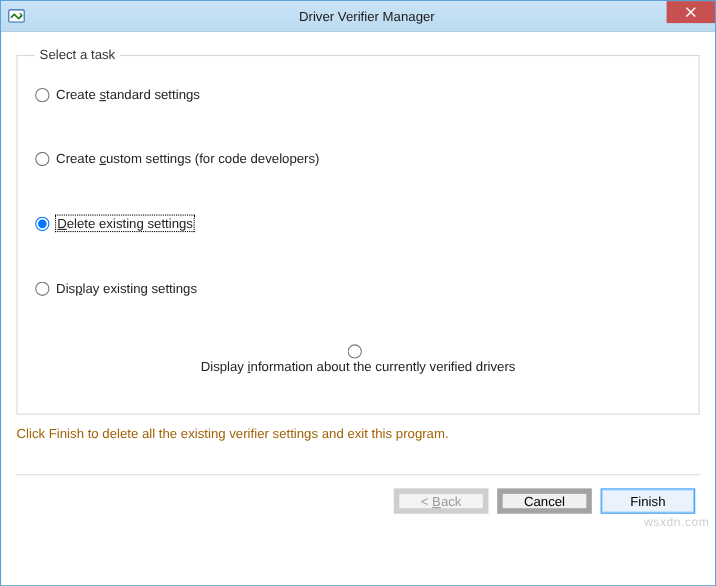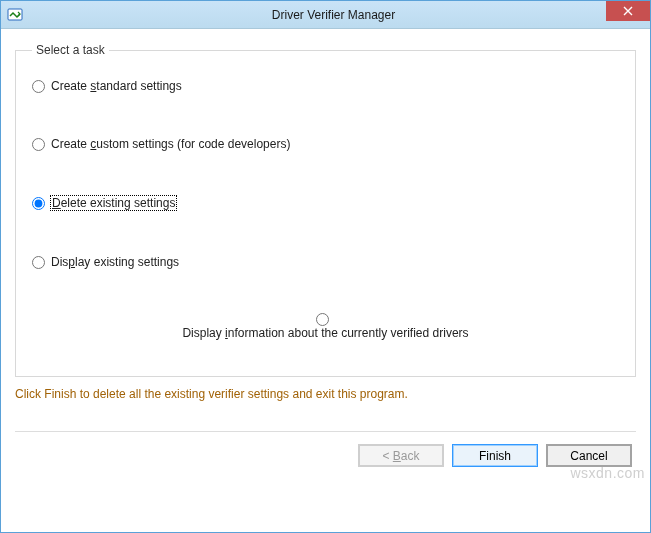--- a/index.html
+++ b/index.html
@@ -96,42 +96,42 @@
       display: flex;
       justify-content: flex-end;
       gap: 8px;
       padding: 12px 4px 0 0;
     }
     .btn {
       min-width: 86px;
       height: 23px;
       font: inherit;
       background: #f0f0f0;
-      border: 2px solid #a3a3a3;
+      border: 5px solid #a3a3a3;
       cursor: pointer;
       padding: 0 10px;
     }
     .btn.default {
       border: 1px solid #3399ff;
       box-shadow: inset 0 0 0 1px #9dd0ff;
       background: #eaf3fb;
     }
     .btn:disabled {
       color: #9a9a9a;
       border-color: #cfcfcf;
       background: #f4f4f4;
       cursor: default;
     }
     .btn .ul { text-decoration: underline; }
     .watermark {
       position: absolute;
       right: 6px;
       bottom: 52px;
       color: #cfcfcf;
-      font-size: 14px;
+      font-size: 11px;
       letter-spacing: 0.5px;
     }
   </style>
 </head>
 <body>
 
 <div class="window">
   <div class="titlebar">
     <span class="app-icon">
       <svg viewBox="0 0 16 16" width="16" height="16">
@@ -189,19 +189,19 @@
     </fieldset>
 
     <div class="hint">Click Finish to delete all the existing verifier settings and exit this program.</div>
 
     <hr class="sep">
 
     <div class="button-row">
       <button class="btn" disabled="">
         <span>&lt; </span><span class="ul">B</span><span>ack</span>
       </button>
+      <button class="btn">Cancel</button>
       <button class="btn default">Finish</button>
-      <button class="btn">Cancel</button>
     </div>
 
     <div class="watermark">wsxdn.com</div>
   </div>
 </div>
 
 </body></html>

